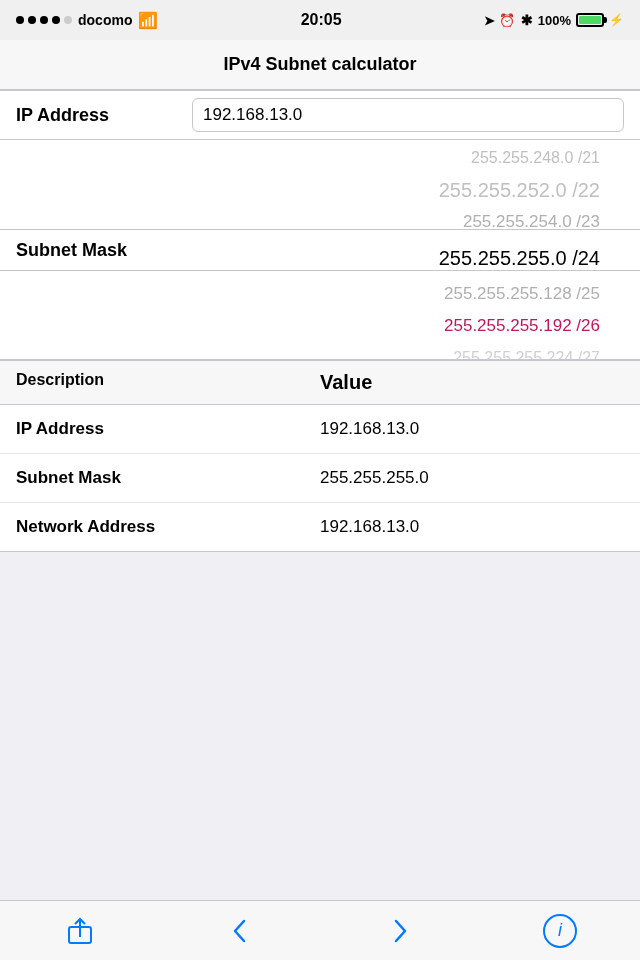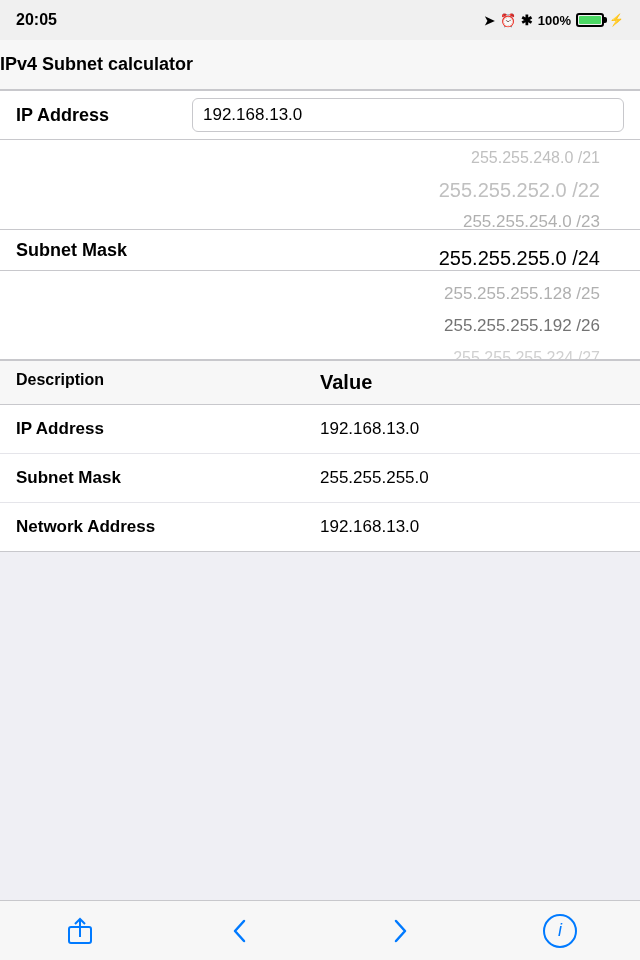--- a/index.html
+++ b/index.html
@@ -84,20 +84,21 @@
       border-radius: 1px;
     }
 
     
     .nav-bar {
       height: 50px;
       background: #f7f7f7;
       border-bottom: 1px solid #c8c8cc;
       display: flex;
       align-items: center;
+      justify-content: center;
     }
     .nav-title {
       font-size: 18px;
       font-weight: 600;
       color: #000;
     }
 
     
     .ip-row {
       height: 50px;
@@ -288,20 +289,31 @@
       font-size: 18px;
       font-weight: 400;
       color: #007aff;
       font-style: italic;
     }
   </style>
 </head>
 <body>
 
 <div class="status-bar">
+  <div class="status-left">
+    <div class="status-dots">
+      <div class="status-dot"></div>
+      <div class="status-dot"></div>
+      <div class="status-dot"></div>
+      <div class="status-dot"></div>
+      <div class="status-dot" style="background:#ccc;"></div>
+    </div>
+    <span class="status-carrier">docomo</span>
+    <span class="wifi-icon">📶</span>
+  </div>
   <div class="status-center">20:05</div>
   <div class="status-right">
     <span style="font-size:13px;">➤</span>
     <span style="font-size:13px;">⏰</span>
     <span style="font-size:14px; font-weight:bold;">✱</span>
     <span>100%</span>
     <div class="battery-container">
       <div class="battery-box">
         <div class="battery-fill"></div>
       </div>
@@ -321,21 +333,21 @@
 
 <div class="subnet-picker">
   <div class="subnet-row-wrapper">
     <span class="subnet-label">Subnet Mask</span>
     <div class="subnet-scroll-area">
       <div class="subnet-scroll-item" style="font-size:16px; color:#c0c0c0;">255.255.248.0 /21</div>
       <div class="subnet-scroll-item" style="font-size:20px; color:#c0c0c0;">255.255.252.0 /22</div>
       <div class="subnet-scroll-item" style="font-size:17px; color:#b0b0b0;">255.255.254.0 /23</div>
       <div class="subnet-scroll-item active">255.255.255.0 /24</div>
       <div class="subnet-scroll-item" style="font-size:17px; color:#b0b0b0;">255.255.255.128 /25</div>
-      <div class="subnet-scroll-item" style="font-size:17px; color:#737373;">255.255.255.192 /26</div>
+      <div class="subnet-scroll-item" style="font-size:17px; color:#be185d;">255.255.255.192 /26</div>
       <div class="subnet-scroll-item" style="font-size:16px; color:#d0d0d0;">255.255.255.224 /27</div>
     </div>
     <div class="selector-overlay"></div>
   </div>
 </div>
 
 <div class="results-section">
   <div class="results-header">
     <span class="results-header-desc">Description</span>
     <span class="results-header-val">Value</span>

